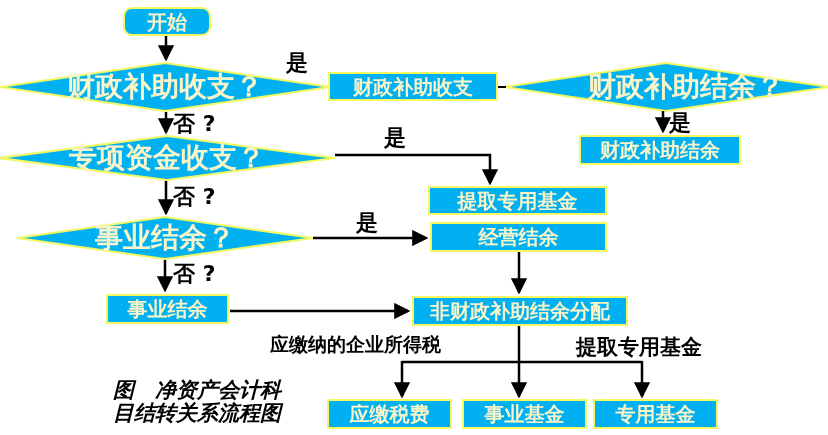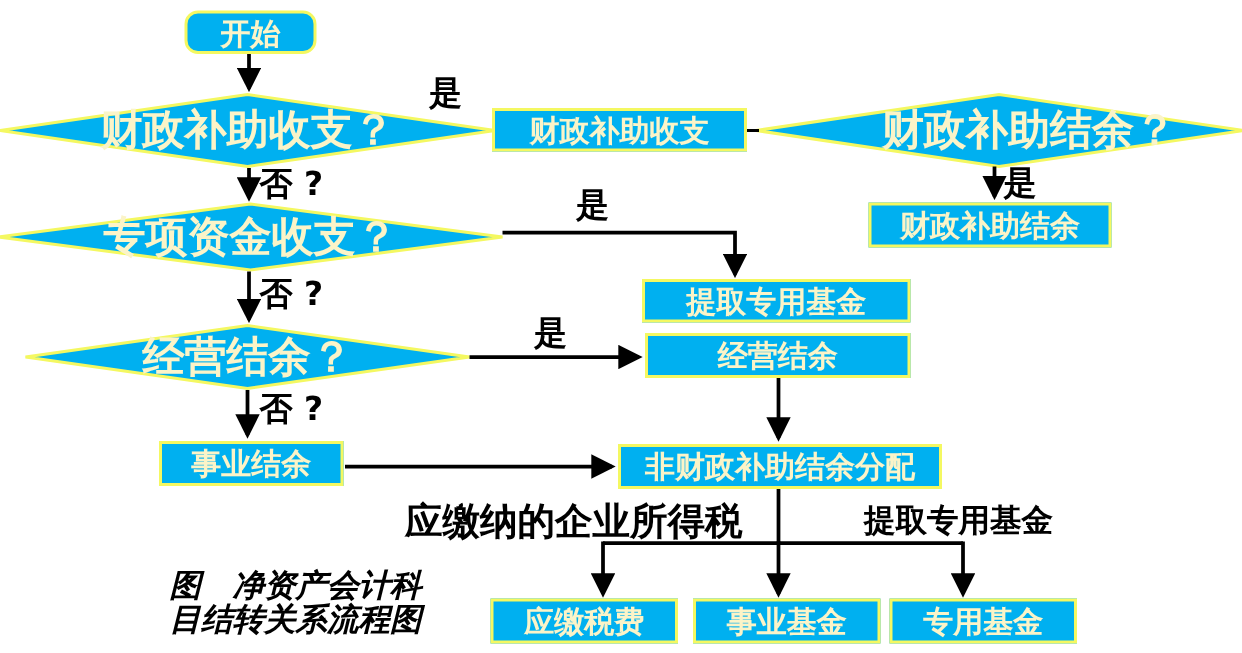--- a/index.html
+++ b/index.html
@@ -79,28 +79,28 @@
 
   <div class="node" style="left:462px;top:399px;width:125px;height:30px;">事业基金</div>
 
   <div class="node" style="left:327px;top:399px;width:125px;height:30px;">应缴税费</div>
 
   <div class="node" style="left:593px;top:399px;width:125px;height:30px;">专用基金</div>
 
   <div class="dlabel" style="left:65px;top:75px;width:200px;height:24px;">财政补助收支？</div>
   <div class="dlabel" style="left:586px;top:75px;width:200px;height:24px;">财政补助结余？</div>
   <div class="dlabel" style="left:67px;top:146px;width:200px;height:24px;">专项资金收支？</div>
-  <div class="dlabel" style="left:90px;top:226px;width:150px;height:24px;">经营结余？</div>
+  <div class="dlabel" style="left:90px;top:226px;width:150px;height:24px;">事业结余？</div>
 
   <div class="elabel" style="left:286px;top:52px;">是</div>
   <div class="elabel" style="left:173px;top:113px;">否 ?</div>
   <div class="elabel" style="left:669px;top:112px;">是</div>
   <div class="elabel" style="left:384px;top:127px;">是</div>
   <div class="elabel" style="left:173px;top:186px;">否 ?</div>
   <div class="elabel" style="left:356px;top:212px;">是</div>
   <div class="elabel" style="left:173px;top:263px;">否 ?</div>
-  <div class="elabel" style="left:270px;top:335px;font-size:25px;">应缴纳的企业所得税</div>
+  <div class="elabel" style="left:270px;top:335px;font-size:19px;">应缴纳的企业所得税</div>
   <div class="elabel" style="left:576px;top:337px;font-size:21px;">提取专用基金</div>
 
   <div class="caption">图　净资产会计科
 目结转关系流程图</div>
 
 </div>
 
 </body></html>

